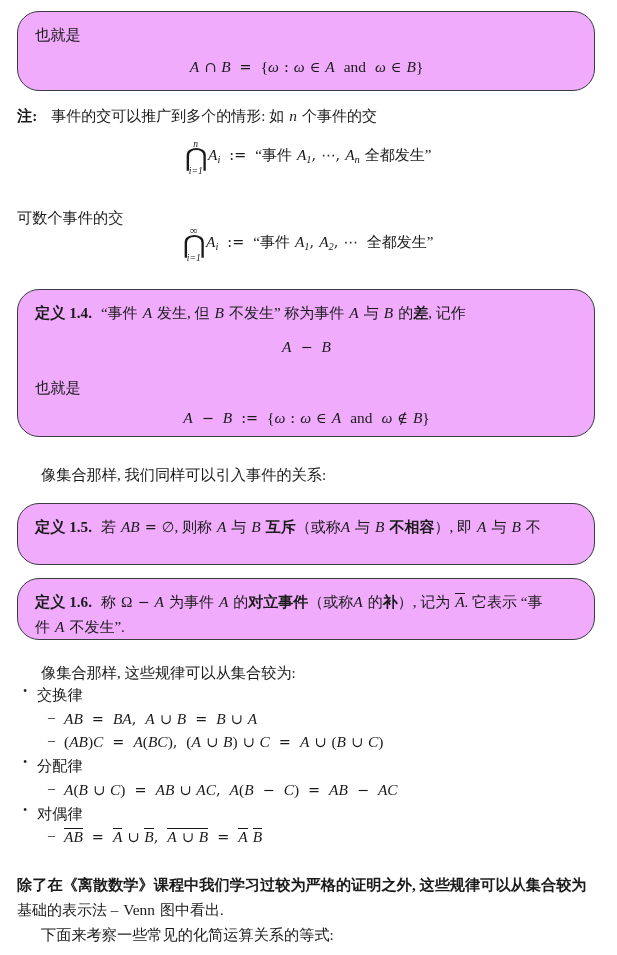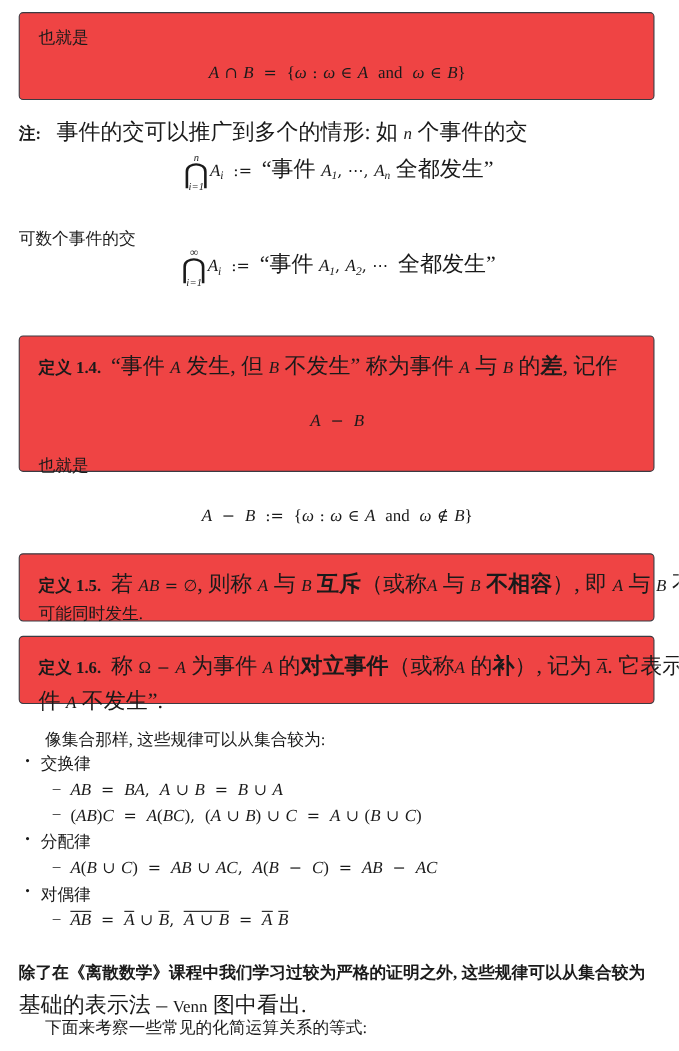--- a/index.html
+++ b/index.html
@@ -21,21 +21,21 @@
     position: relative;
     width: 617px;
     height: 955px;
     padding: 0;
     box-sizing: border-box;
   }
 
   
   .cn {
     font-family: "Liberation Serif", "DejaVu Serif", serif;
-    font-size: 20px;
+    font-size: 15px;
   }
   .math {
     font-family: "Liberation Serif", "DejaVu Serif", serif;
     font-style: italic;
     font-size: 15.4px;
   }
   .mathup {
     font-family: "Liberation Serif", "DejaVu Serif", serif;
     font-style: normal;
     font-size: 15.4px;
@@ -47,22 +47,22 @@
   }
   b, .bold { font-weight: bold; }
 
   
   .defbox {
     position: absolute;
     left: 17px;
     width: 578px;
     box-sizing: border-box;
     border: 1.3px solid #3b3b42;
-    border-radius: 4px;
-    background: #ef4444;
+    border-radius: 22px;
+    background: #f0abfc;
     padding: 11px 16px 11px 17px;
   }
 
   .boxline {
     font-size: 15.2px;
     line-height: 1.62;
     white-space: nowrap;
   }
 
   .display {
@@ -191,39 +191,39 @@
   <div class="para" style="top:206px; left:17px;">可数个事件的交</div>
 
   <div class="centerline" style="top:224px;">
     <span class="bigop">
       <span class="lim upper" style="font-style:normal; font-size:10.5px;">∞</span>
       <span class="glyph">⋂</span>
       <span class="lim lower">i=1</span>
     </span><span class="math">A</span><span class="math" style="font-size:10.5px; position:relative; top:3px;">i</span><span class="spacer-wide"></span><span class="op">:=</span><span class="spacer-wide"></span><span class="cn">“事件</span><span class="spacer"></span><span class="math">A</span><span class="math" style="font-size:10.5px; position:relative; top:3px;">1</span><span class="op">,</span><span class="spacer"></span><span class="math">A</span><span class="math" style="font-size:10.5px; position:relative; top:3px;">2</span><span class="op">,</span><span class="spacer"></span><span class="op">⋯</span><span class="spacer-wide"></span><span class="cn">全都发生”</span>
   </div>
 
-  <div class="defbox" style="top:305px; height:124px;">
+  <div class="defbox" style="top:289px; height:148px;">
     <div class="boxline">
       <b>定义 1.4.</b><span class="spacer-wide"></span><span class="cn">“事件</span><span class="spacer"></span><span class="math">A</span><span class="spacer"></span><span class="cn">发生, 但</span><span class="spacer"></span><span class="math">B</span><span class="spacer"></span><span class="cn">不发生” 称为事件</span><span class="spacer"></span><span class="math">A</span><span class="spacer"></span><span class="cn">与</span><span class="spacer"></span><span class="math">B</span><span class="spacer"></span><span class="cn">的</span><b class="cn">差</b><span class="cn">, 记作</span>
     </div>
-    <div class="display" style="margin-top:25px;">
+    <div class="display" style="margin-top:12px;">
       <span class="math">A</span><span class="spacer-wide"></span><span class="op">−</span><span class="spacer-wide"></span><span class="math">B</span>
     </div>
     <div class="boxline" style="margin-top:20px;">也就是</div>
-    <div class="display" style="margin-top:24px;">
+    <div class="display" style="margin-top:8px;">
       <span class="math">A</span><span class="spacer-wide"></span><span class="op">−</span><span class="spacer-wide"></span><span class="math">B</span><span class="spacer-wide"></span><span class="op">:=</span><span class="spacer-wide"></span><span class="mathup">{</span><span class="math">ω</span><span class="spacer"></span><span class="op">:</span><span class="spacer"></span><span class="math">ω</span><span class="spacer"></span><span class="op">∈</span><span class="spacer"></span><span class="math">A</span><span class="spacer-wide"></span><span class="mathup">and</span><span class="spacer-wide"></span><span class="math">ω</span><span class="spacer"></span><span class="op">∉</span><span class="spacer"></span><span class="math">B</span><span class="mathup">}</span>
     </div>
   </div>
 
+  <div class="para" style="top:463px; left:41px;">像集合那样, 我们同样可以引入事件的关系:</div>
 
   <div class="defbox" style="top:503px; height:62px;">
     <div class="boxline">
       <b>定义 1.5.</b><span class="spacer-wide"></span><span class="cn">若</span><span class="spacer"></span><span class="math">AB</span><span class="spacer"></span><span class="op">=</span><span class="spacer"></span><span class="op">∅</span><span class="cn">, 则称</span><span class="spacer"></span><span class="math">A</span><span class="spacer"></span><span class="cn">与</span><span class="spacer"></span><span class="math">B</span><span class="spacer"></span><b class="cn">互斥</b><span class="cn">（或称</span><span class="math">A</span><span class="spacer"></span><span class="cn">与</span><span class="spacer"></span><span class="math">B</span><span class="spacer"></span><b class="cn">不相容</b><span class="cn">）, 即</span><span class="spacer"></span><span class="math">A</span><span class="spacer"></span><span class="cn">与</span><span class="spacer"></span><span class="math">B</span><span class="spacer"></span><span class="cn">不</span>
     </div>
-    <div class="boxline">可能同时发生.</div>
   </div>
 
   <div class="defbox" style="top:578px; height:62px;">
     <div class="boxline">
       <b>定义 1.6.</b><span class="spacer-wide"></span><span class="cn">称</span><span class="spacer"></span><span class="mathup">Ω</span><span class="spacer"></span><span class="op">−</span><span class="spacer"></span><span class="math">A</span><span class="spacer"></span><span class="cn">为事件</span><span class="spacer"></span><span class="math">A</span><span class="spacer"></span><span class="cn">的</span><b class="cn">对立事件</b><span class="cn">（或称</span><span class="math">A</span><span class="spacer"></span><span class="cn">的</span><b class="cn">补</b><span class="cn">）, 记为</span><span class="spacer"></span><span class="math ovl">A</span><span class="cn">. 它表示 “事</span>
     </div>
     <div class="boxline">
       <span class="cn">件</span><span class="spacer"></span><span class="math">A</span><span class="spacer"></span><span class="cn">不发生”.</span>
     </div>
   </div>

